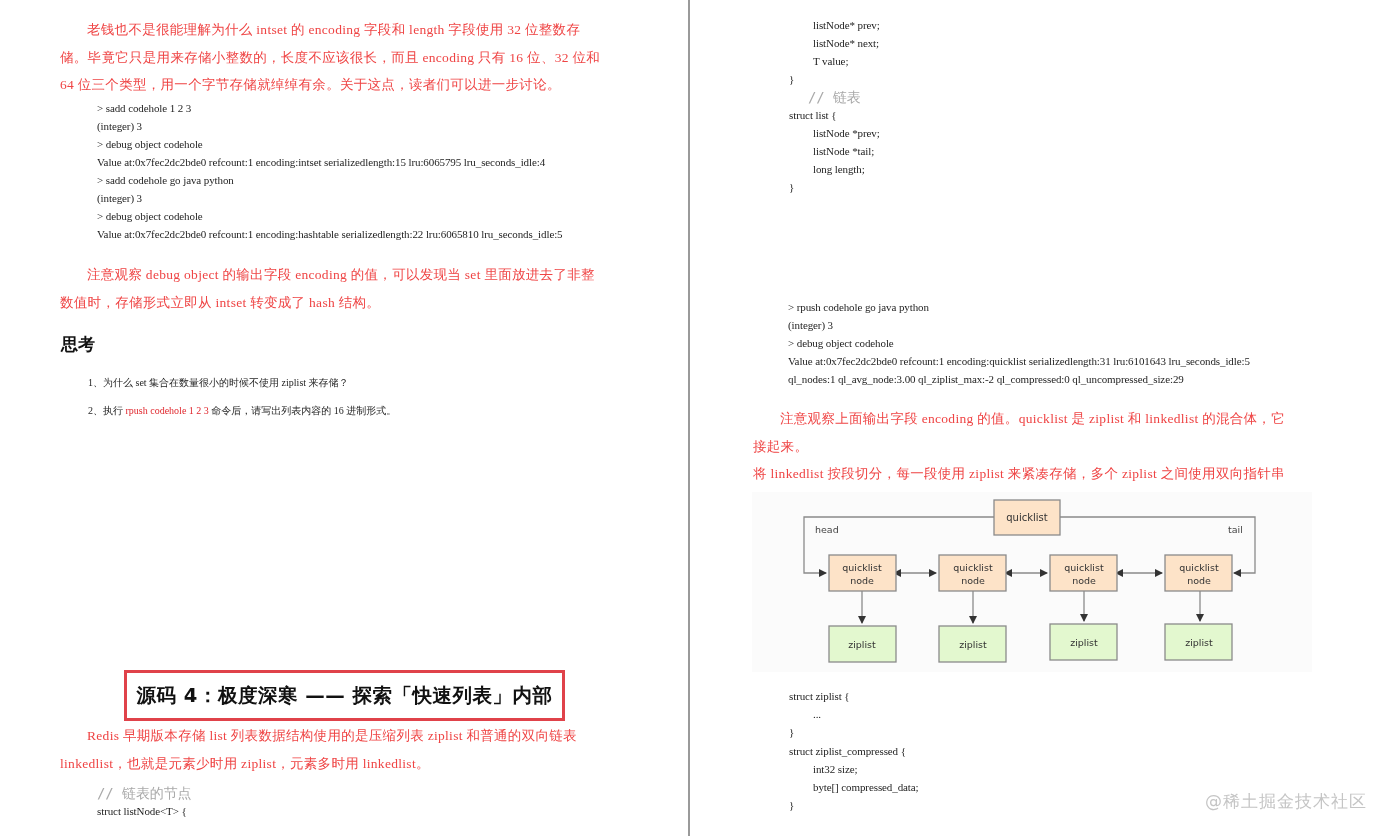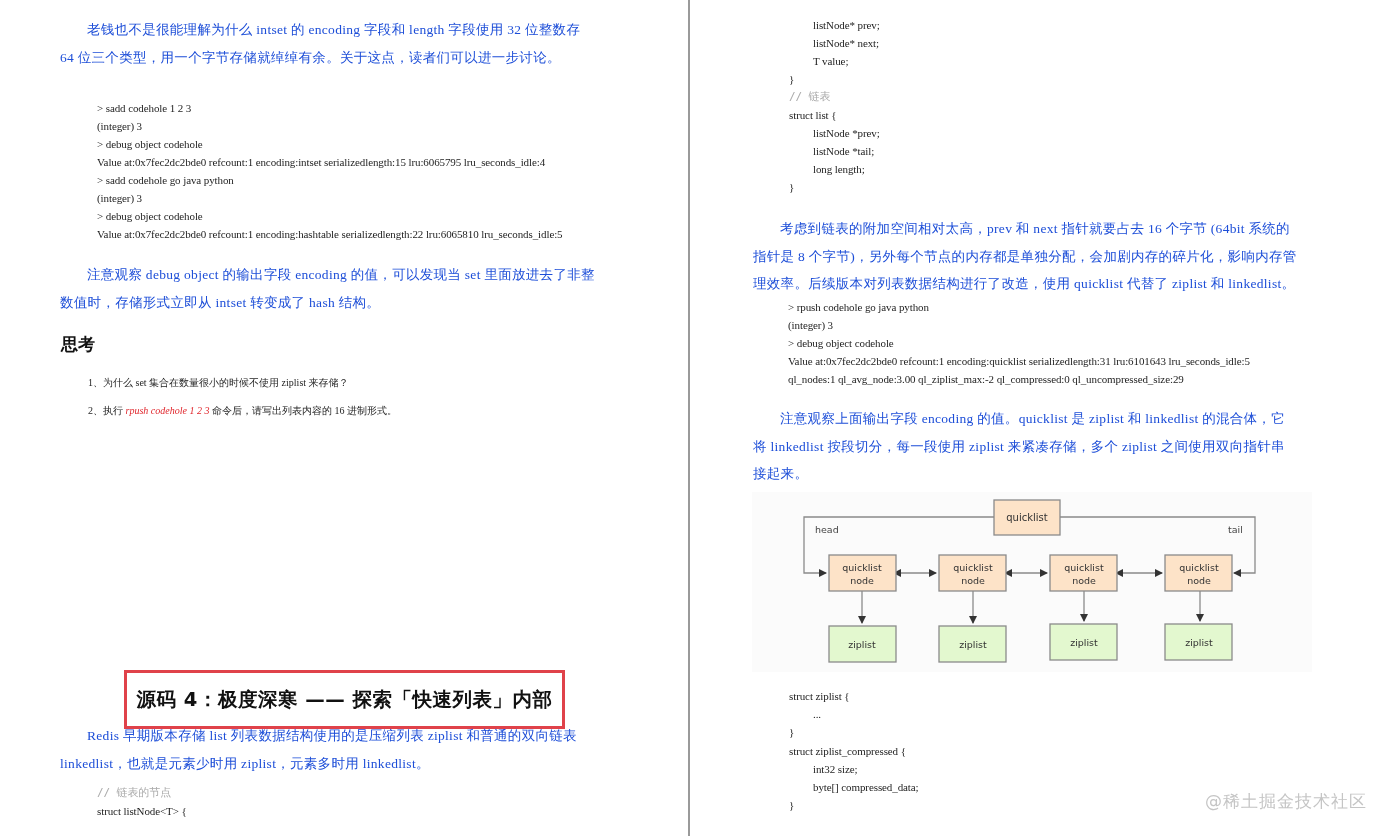--- a/index.html
+++ b/index.html
@@ -4,51 +4,52 @@
 <style>
   * { box-sizing: border-box; margin: 0; padding: 0; }
   html, body { width: 1379px; height: 836px; overflow: hidden; background: #ffffff; }
   body { position: relative; font-family: "Liberation Serif", "DejaVu Serif", serif; color: #222; }
 
   .page { position: absolute; top: 0; height: 836px; background: #fff; }
   .page-left { left: 0; width: 689px; }
   .page-right { left: 691px; width: 776px; }
   .divider { position: absolute; left: 688px; top: 0; width: 2px; height: 836px; background: #9a9a9a; }
 
-  .para { position: absolute; font-size: 13.5px; line-height: 27.5px; color: #1d4ed8; letter-spacing: 0.3px; }
+  .para { position: absolute; font-size: 13.5px; line-height: 27.5px; color: #ef4444; letter-spacing: 0.3px; }
   .para .line { display: block; white-space: nowrap; }
   .para .indent { padding-left: 27px; }
 
   .code { position: absolute; font-size: 11px; line-height: 18px; color: #1e1e1e; white-space: nowrap; letter-spacing: -0.1px; }
   .code .cl { display: block; white-space: pre; }
-  .code .comment { color: #a9a9a9; font-family: "DejaVu Sans Mono", monospace; font-size: 11px; }
+  .code .comment { color: #a9a9a9; font-family: "DejaVu Sans Mono", monospace; font-size: 14px; text-align: center; }
   .code .i1 { padding-left: 24px; }
 
   .heading { position: absolute; font-family: "DejaVu Sans", sans-serif; font-weight: bold; font-size: 17px; color: #111; }
 
   .qlist { position: absolute; font-size: 10px; line-height: 28px; color: #1e1e1e; white-space: nowrap; }
-  .qlist .red { color: #e0262c; font-style: italic; }
+  .qlist .red { color: #e0262c; }
 
   .title-box {
-    position: absolute; left: 124px; top: 670px; width: 441px; height: 59px;
+    position: absolute; left: 124px; top: 670px; width: 441px; height: 51px;
     border: 3px solid #e0424a; background: #fff;
     display: flex; align-items: center; justify-content: center;
   }
   .title-box span { font-family: "DejaVu Sans", sans-serif; font-weight: bold; font-size: 19.5px; color: #111; letter-spacing: 0.5px; white-space: nowrap; }
 
   .diagram { position: absolute; left: 752px; top: 492px; width: 560px; height: 180px; background: #fbfbfb; }
   .watermark { position: absolute; right: 12px; top: 790px; font-family: "DejaVu Sans", sans-serif; font-size: 17px; color: #c5c5c5; letter-spacing: 1px; }
 </style>
 </head>
 <body>
 
 <div class="page page-left">
 
   <div class="para" style="left:60px; top:16px;">
     <span class="line indent">老钱也不是很能理解为什么  intset  的  encoding  字段和  length  字段使用  32  位整数存</span>
+    <span class="line">储。毕竟它只是用来存储小整数的，长度不应该很长，而且  encoding  只有  16  位、32  位和</span>
     <span class="line">64  位三个类型，用一个字节存储就绰绰有余。关于这点，读者们可以进一步讨论。</span>
   </div>
 
   <div class="code" style="left:97px; top:99px;">
     <span class="cl">&gt; sadd codehole 1 2 3</span>
     <span class="cl">(integer) 3</span>
     <span class="cl">&gt; debug object codehole</span>
     <span class="cl">Value at:0x7fec2dc2bde0 refcount:1 encoding:intset serializedlength:15 lru:6065795 lru_seconds_idle:4</span>
     <span class="cl">&gt; sadd codehole go java python</span>
     <span class="cl">(integer) 3</span>
@@ -93,38 +94,33 @@
     <span class="cl i1">T value;</span>
     <span class="cl">}</span>
     <span class="cl comment">// 链表</span>
     <span class="cl">struct list {</span>
     <span class="cl i1">listNode *prev;</span>
     <span class="cl i1">listNode *tail;</span>
     <span class="cl i1">long length;</span>
     <span class="cl">}</span>
   </div>
 
-  <div class="para" style="left:62px; top:215px;">
-    <span class="line indent">考虑到链表的附加空间相对太高，prev  和  next  指针就要占去  16  个字节 (64bit  系统的</span>
-    <span class="line">指针是  8  个字节)，另外每个节点的内存都是单独分配，会加剧内存的碎片化，影响内存管</span>
-    <span class="line">理效率。后续版本对列表数据结构进行了改造，使用  quicklist  代替了  ziplist  和  linkedlist。</span>
-  </div>
 
   <div class="code" style="left:97px; top:298px;">
     <span class="cl">&gt; rpush codehole go java python</span>
     <span class="cl">(integer) 3</span>
     <span class="cl">&gt; debug object codehole</span>
     <span class="cl">Value at:0x7fec2dc2bde0 refcount:1 encoding:quicklist serializedlength:31 lru:6101643 lru_seconds_idle:5</span>
     <span class="cl">ql_nodes:1 ql_avg_node:3.00 ql_ziplist_max:-2 ql_compressed:0 ql_uncompressed_size:29</span>
   </div>
 
   <div class="para" style="left:62px; top:405px;">
     <span class="line indent">注意观察上面输出字段  encoding  的值。quicklist  是  ziplist  和  linkedlist  的混合体，它</span>
+    <span class="line">接起来。</span>
     <span class="line">将  linkedlist  按段切分，每一段使用  ziplist  来紧凑存储，多个  ziplist  之间使用双向指针串</span>
-    <span class="line">接起来。</span>
   </div>
 </div>
 
 <div class="diagram">
   <svg width="560" height="180" viewBox="0 0 560 180" xmlns="http://www.w3.org/2000/svg" font-family="DejaVu Sans, sans-serif">
     <defs>
       <marker id="arr" markerWidth="8" markerHeight="8" refX="7" refY="4" orient="auto" markerUnits="userSpaceOnUse">
         <path d="M0,0 L8,4 L0,8 z" fill="#333"></path>
       </marker>
       <marker id="arrs" markerWidth="8" markerHeight="8" refX="1" refY="4" orient="auto" markerUnits="userSpaceOnUse">

